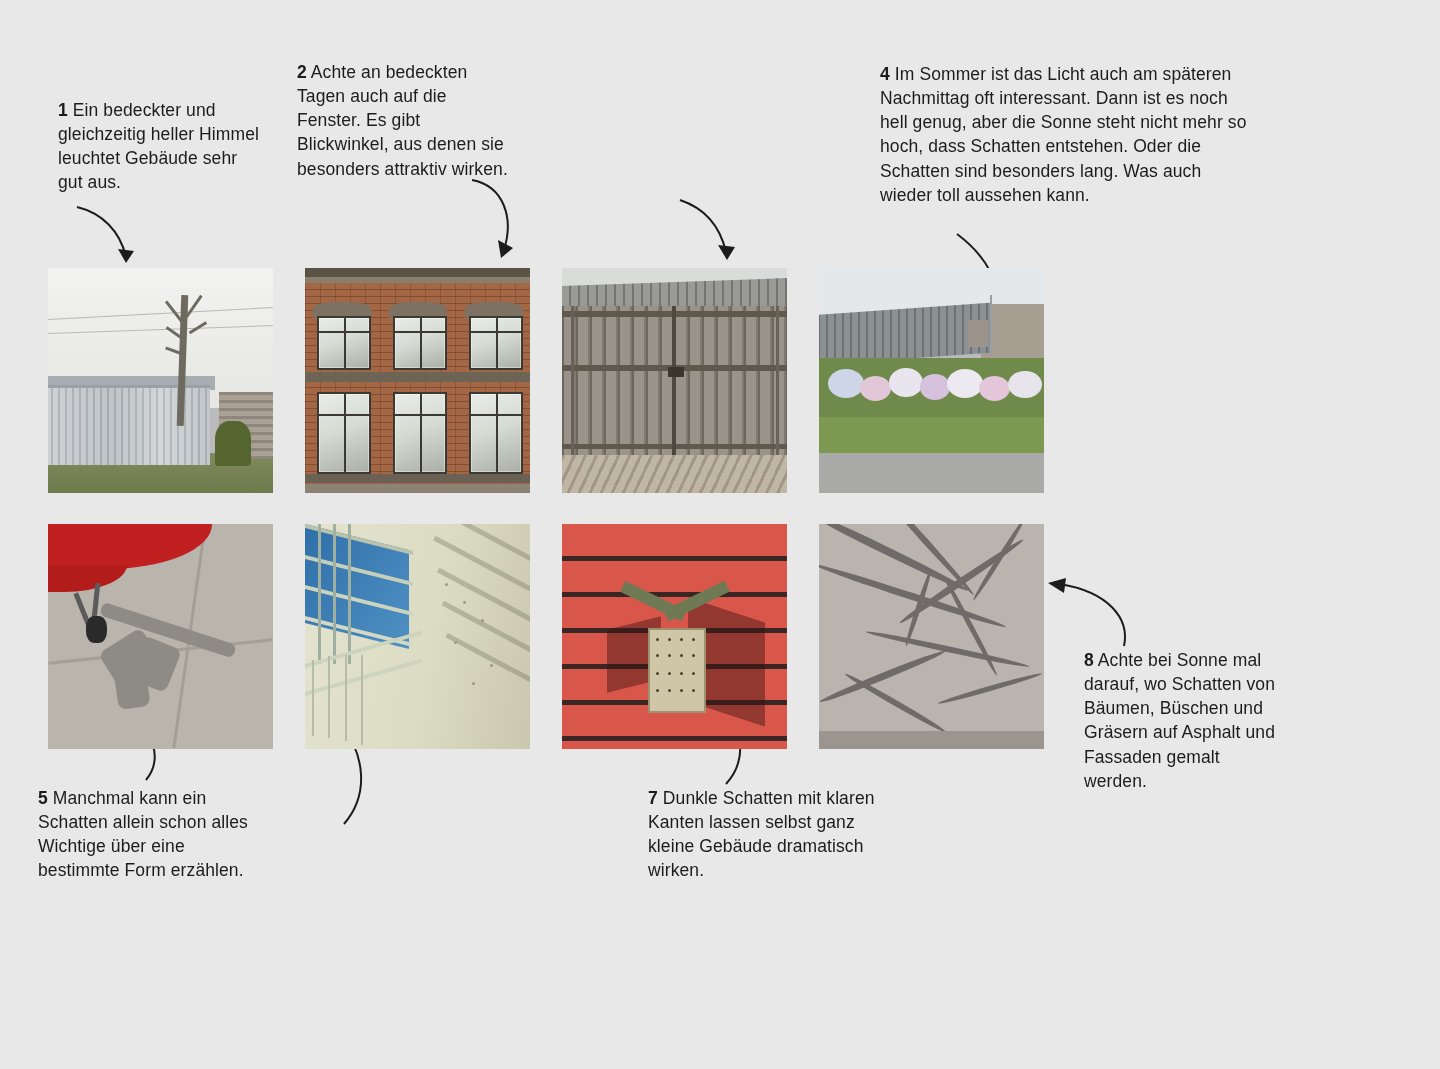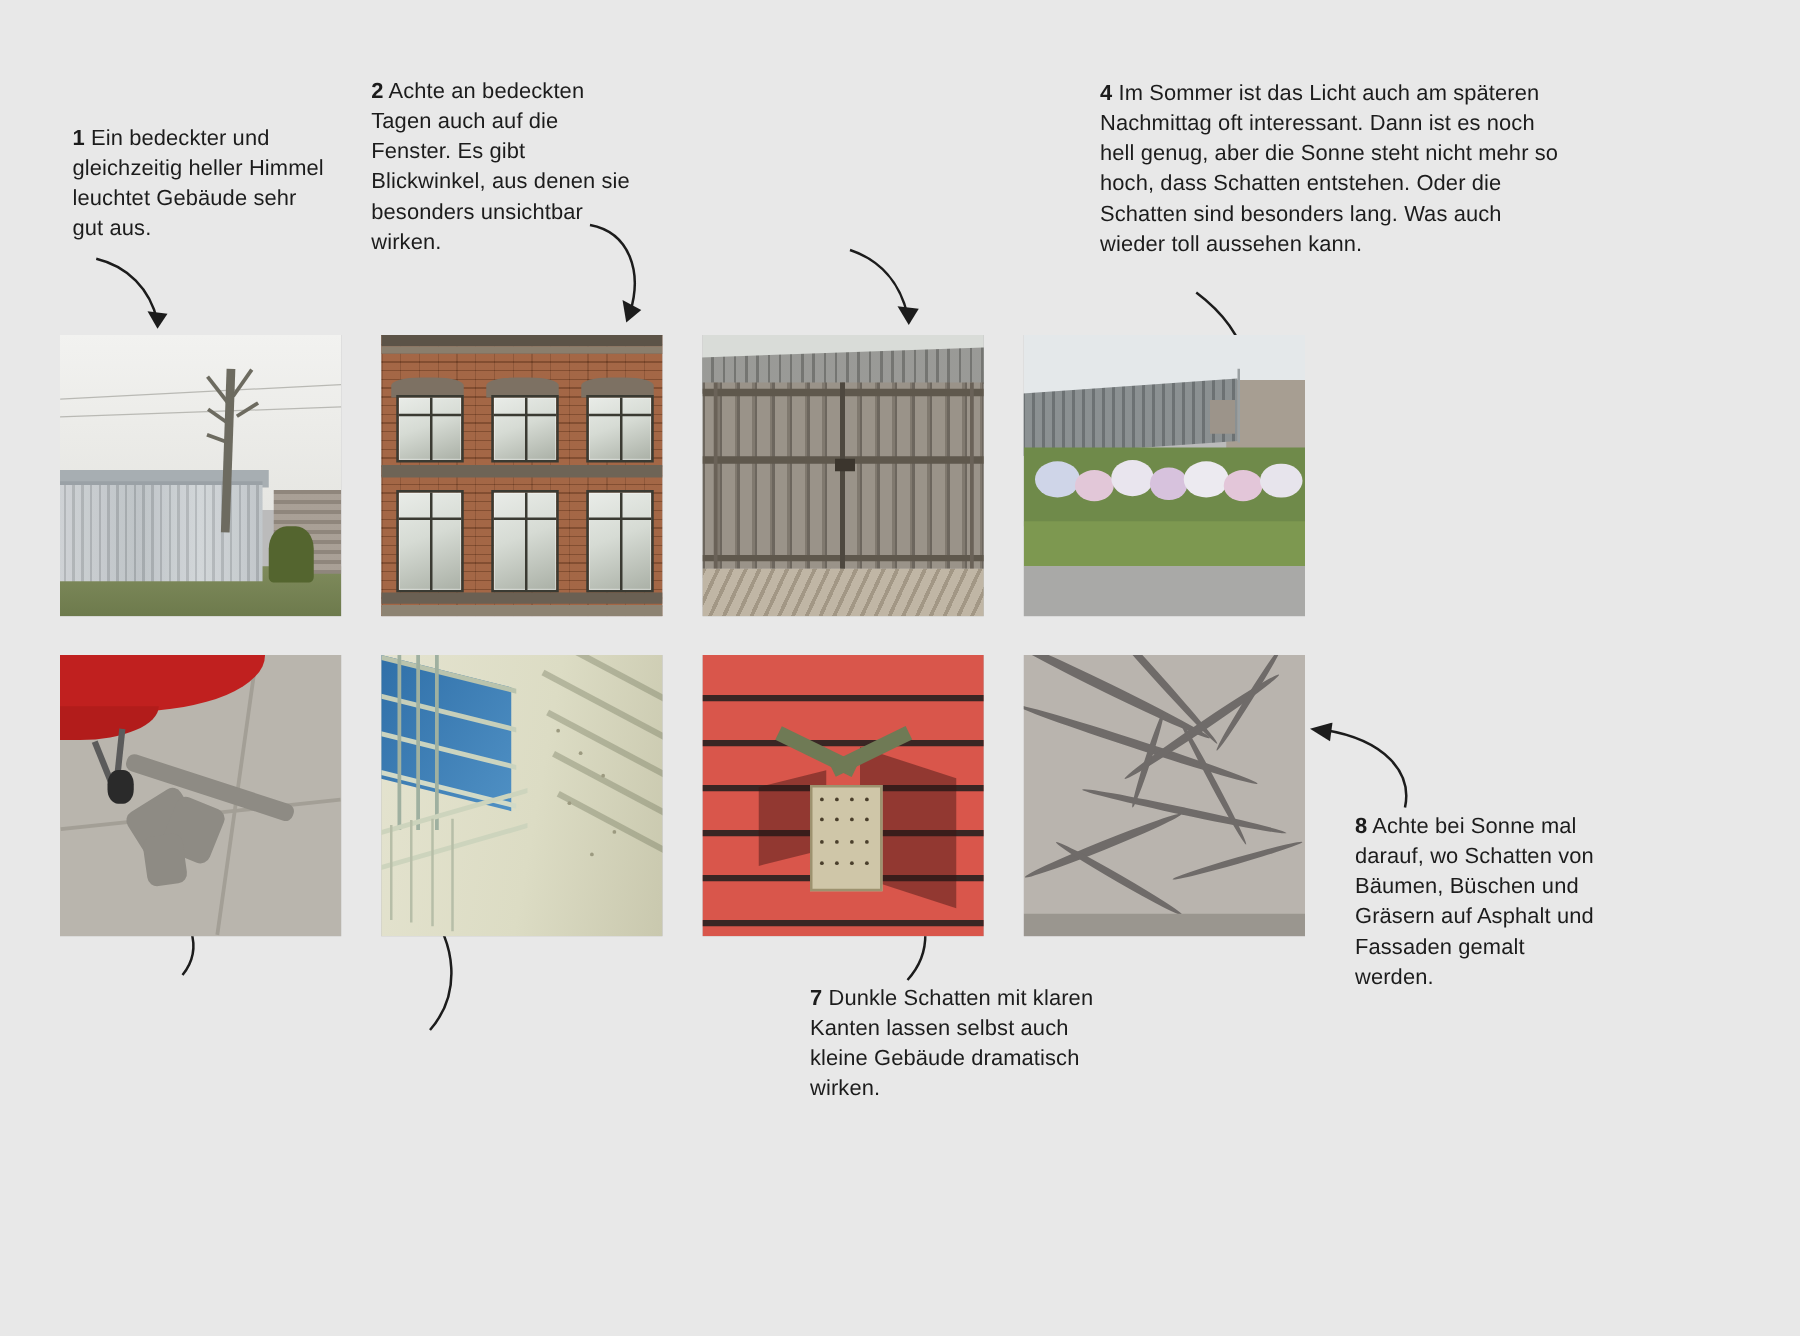--- a/index.html
+++ b/index.html
@@ -133,34 +133,38 @@
 
 <div id="page">
 
   <div class="caption" style="left:58px; top:98px; width:205px;">
     <span class="num">1</span>
     <span>Ein bedeckter und gleichzeitig heller Himmel leuchtet Gebäude sehr gut aus.</span>
   </div>
 
   <div class="caption" style="left:297px; top:60px; width:212px;">
     <span class="num">2</span>
-    <span>Achte an bedeckten Tagen auch auf die Fenster. Es gibt Blickwinkel, aus denen sie besonders unsichtbar wirken.</span>
+    <span>Achte an bedeckten Tagen auch auf die Fenster. Es gibt Blickwinkel, aus denen sie besonders attraktiv wirken.</span>
   </div>
 
 
   <div class="caption" style="left:880px; top:62px; width:372px;">
     <span class="num">4</span>
     <span>Im Sommer ist das Licht auch am späteren Nachmittag oft interessant. Dann ist es noch hell genug, aber die Sonne steht nicht mehr so hoch, dass Schatten entstehen. Oder die Schatten sind besonders lang. Was auch wieder toll aussehen kann.</span>
   </div>
 
+  <div class="caption" style="left:38px; top:786px; width:230px;">
+    <span class="num">5</span>
+    <span>Manchmal kann ein Schatten allein schon alles Wichtige über eine bestimmte Form erzählen.</span>
+  </div>
 
 
   <div class="caption" style="left:648px; top:786px; width:232px;">
     <span class="num">7</span>
-    <span>Dunkle Schatten mit klaren Kanten lassen selbst auch kleine Gebäude dramatisch wirken.</span>
+    <span>Dunkle Schatten mit klaren Kanten lassen selbst ganz kleine Gebäude dramatisch wirken.</span>
   </div>
 
   <div class="caption" style="left:1084px; top:648px; width:200px;">
     <span class="num">8</span>
     <span>Achte bei Sonne mal darauf, wo Schatten von Bäumen, Büschen und Gräsern auf Asphalt und Fassaden gemalt werden.</span>
   </div>
 
   <svg class="arrow" style="left:72px; top:205px; width:80px; height:70px;">
     <path d="M5,2 C30,8 48,26 54,52" fill="none" stroke="#1c1c1c" stroke-width="2"></path>
     <path d="M54,58 L46,44 L62,46 Z" fill="#1c1c1c"></path>

